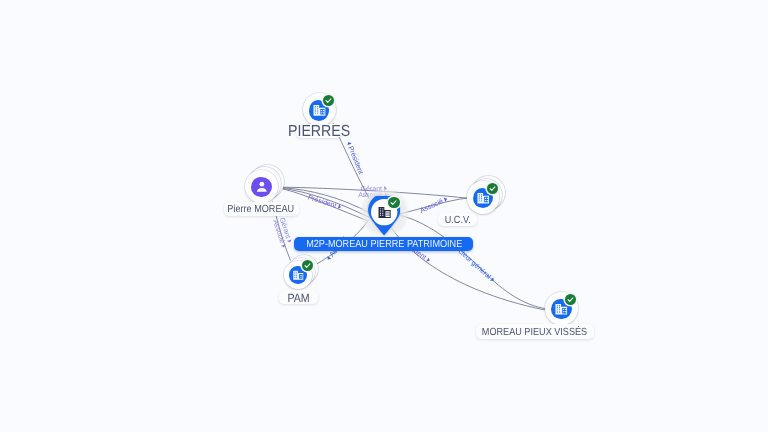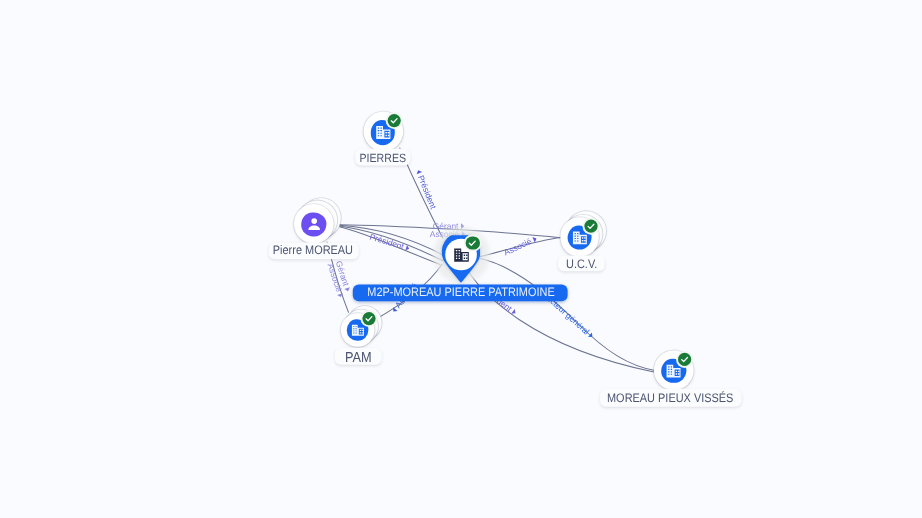--- a/index.html
+++ b/index.html
@@ -255,35 +255,35 @@
       <g transform="translate(400.5,242.4) rotate(36.3)">
         <text x="0" y="0" font-size="7" font-family="&quot;Liberation Sans&quot;,sans-serif" fill="#6a5fd8">Président</text>
         <path d="M0 -2.45 L2.6 0 L0 2.45 Z" fill="#6a5fd8" transform="translate(31.8,-2.25)"></path>
       </g>
       <g transform="translate(448.5,243.4) rotate(41.8)">
         <text x="0" y="0" font-size="7" font-family="&quot;Liberation Sans&quot;,sans-serif" fill="#2563eb">Directeur général</text>
         <path d="M0 -2.45 L2.6 0 L0 2.45 Z" fill="#2563eb" transform="translate(55.900000000000006,-2.25)"></path>
       </g>
     </svg>
 <div style="position: absolute; left: 0px; top: 0px; width: 768px; height: 432px; z-index: 4;">
-      <div class="lbl" style="left: 295.8px; top: 124.3px; width: 46.4px; height: 14.1px; font-size: 10px;">
+      <div class="lbl" style="left: 295.8px; top: 124.3px; width: 46.4px; height: 14.1px; font-size: 16px;">
         <span style="display: inline-block; position: relative; top: 1px; transform: scaleX(0.885);">PIERRES</span>
       </div>
       <div class="lbl" style="left: 223.7px; top: 202px; width: 74.9px; height: 13.8px; font-size: 10.3px;">
         <span style="display: inline-block; position: relative; top: 1px; transform: scaleX(0.885);">Pierre MOREAU</span>
       </div>
       <div class="lbl main" style="left: 294.3px; top: 236.5px; width: 179px; height: 14px; font-size: 10.3px;">
         <span style="display: inline-block; position: relative; top: 1px; transform: scaleX(0.885);">M2P-MOREAU PIERRE PATRIMOINE</span>
       </div>
-      <div class="lbl" style="left: 465px; top: 212.8px; width: 39.4px; height: 13.6px; font-size: 10.3px;">
+      <div class="lbl" style="left: 438px; top: 212.8px; width: 39.4px; height: 13.6px; font-size: 10.3px;">
         <span style="display: inline-block; position: relative; top: 1px; transform: scaleX(0.885);">U.C.V.</span>
       </div>
       <div class="lbl" style="left: 278.8px; top: 290.4px; width: 39.3px; height: 13.6px; font-size: 12px;">
         <span style="display: inline-block; position: relative; top: 1px; transform: scaleX(0.885);">PAM</span>
       </div>
-      <div class="lbl" style="left: 500px; top: 324.2px; width: 118px; height: 15.2px; font-size: 10.3px;">
+      <div class="lbl" style="left: 476px; top: 324.2px; width: 118px; height: 15.2px; font-size: 10.3px;">
         <span style="display: inline-block; position: relative; top: 1px; transform: scaleX(0.885);">MOREAU PIEUX VISSÉS</span>
       </div>
     </div>
   </div>
 
 
 
 
 </body></html>

